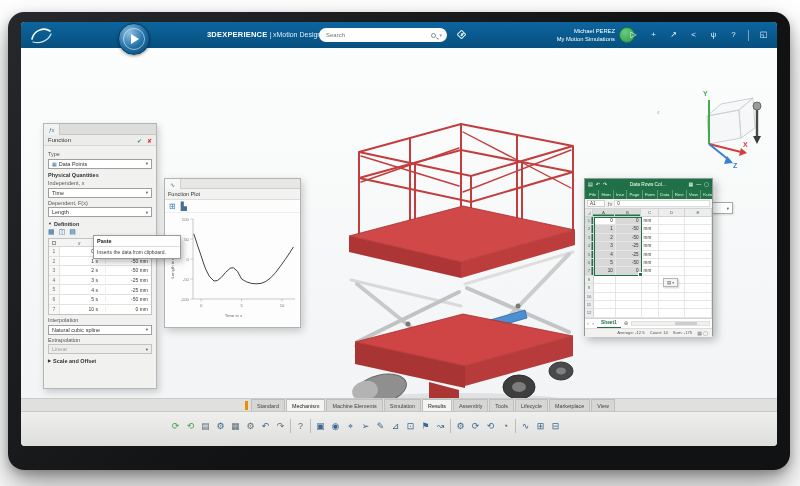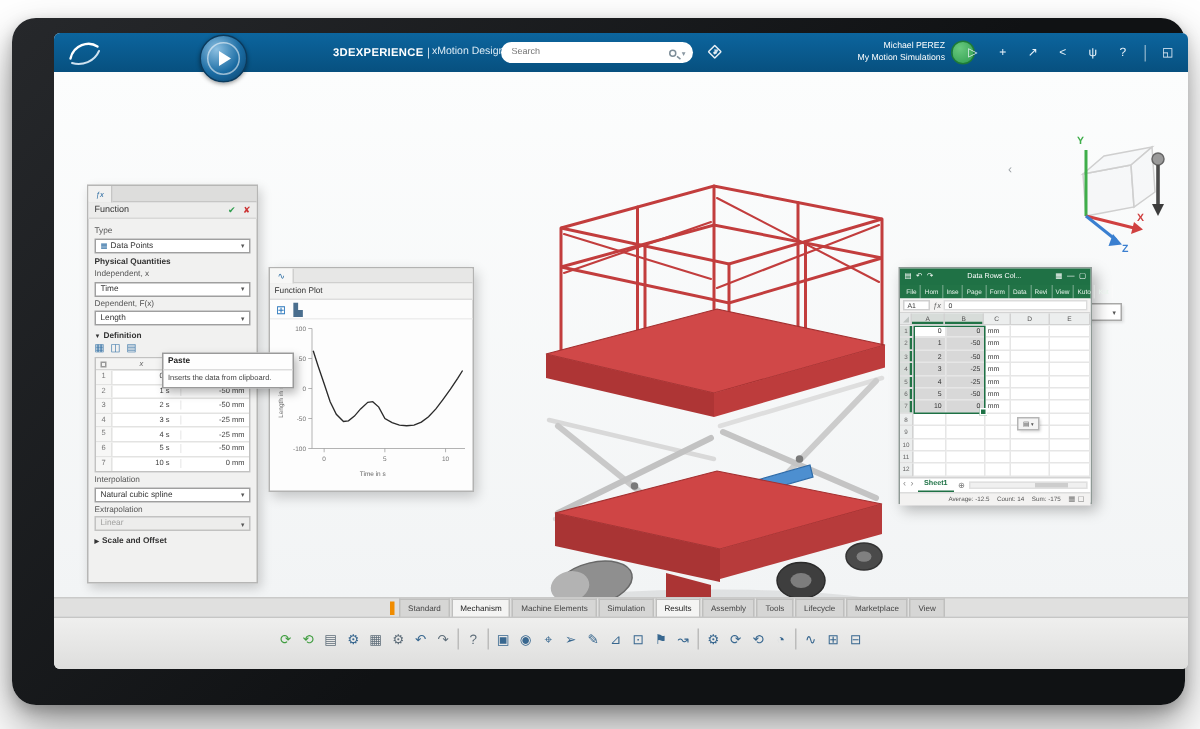--- a/index.html
+++ b/index.html
@@ -1,21 +1,21 @@
 <!DOCTYPE html>
 <html><head>
 <meta charset="utf-8">
 <style>
   html,body{margin:0;padding:0;background:#fff;}
   *{box-sizing:border-box;font-family:"Liberation Sans",sans-serif;}
   .stage{position:relative;width:800px;height:486px;background:#fff;overflow:hidden;}
   .bezel{position:absolute;left:8px;top:12px;width:782px;height:458px;border-radius:16px;
          background:linear-gradient(135deg,#26282b,#101214 55%);
          box-shadow:0 16px 32px rgba(0,0,0,.38),0 4px 10px rgba(0,0,0,.25);}
-  .app{position:absolute;left:28px;top:10px;width:756px;height:424px;background:#eef0f1;border-radius:4px;overflow:hidden;}
+  .app{position:absolute;left:13px;top:10px;width:756px;height:424px;background:#eef0f1;border-radius:4px;overflow:hidden;}
 
   
   .topbar{position:absolute;left:0;top:0;width:756px;height:26px;background:linear-gradient(#0c659e,#07507f);z-index:8;}
   .ds-logo{position:absolute;left:8px;top:4px;}
   .compass{position:absolute;left:97px;top:1px;width:32px;height:32px;border-radius:50%;
            background:radial-gradient(circle at 35% 30%,#8cc0e2,#1b6ca3 55%,#083f68);
            border:1px solid #0b3a5c;box-shadow:0 1px 3px rgba(0,0,0,.4);z-index:9;}
   .compass .play{position:absolute;left:12px;top:10px;width:0;height:0;border-left:8px solid #fff;
            border-top:5px solid transparent;border-bottom:5px solid transparent;}
   .compass .ring{position:absolute;left:4px;top:4px;width:22px;height:22px;border:1px solid rgba(255,255,255,.55);border-radius:50%;}

